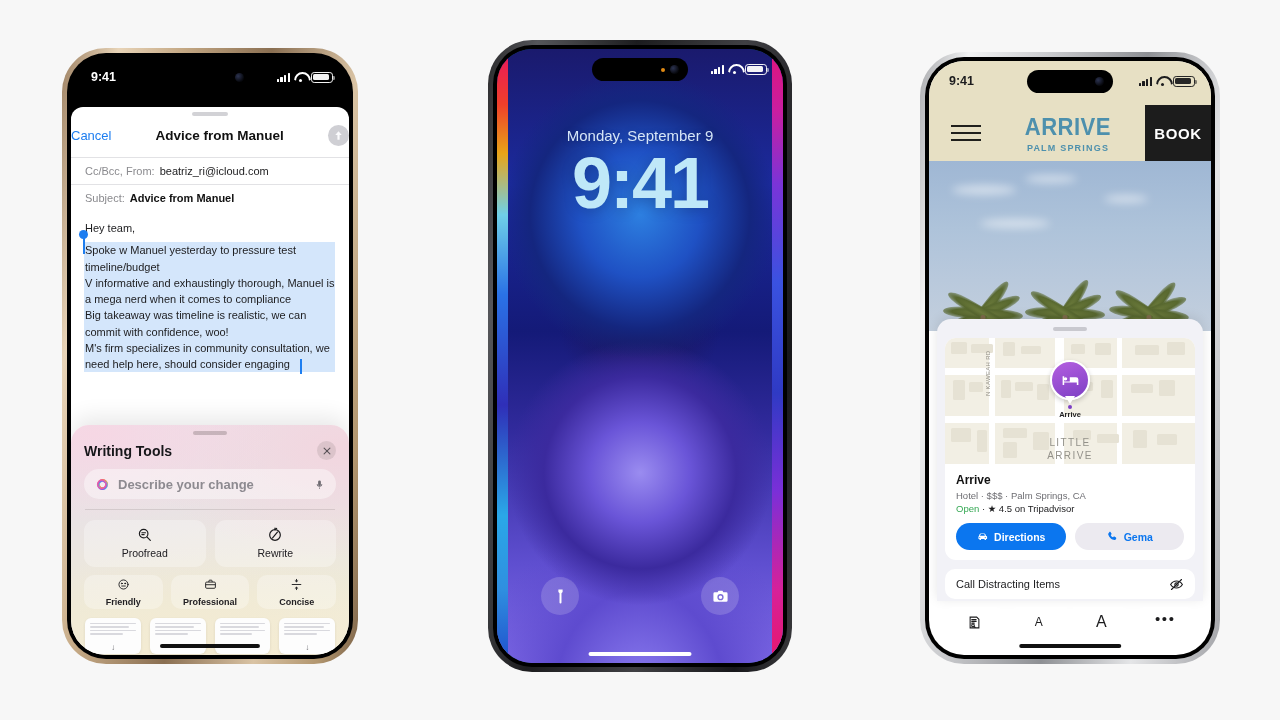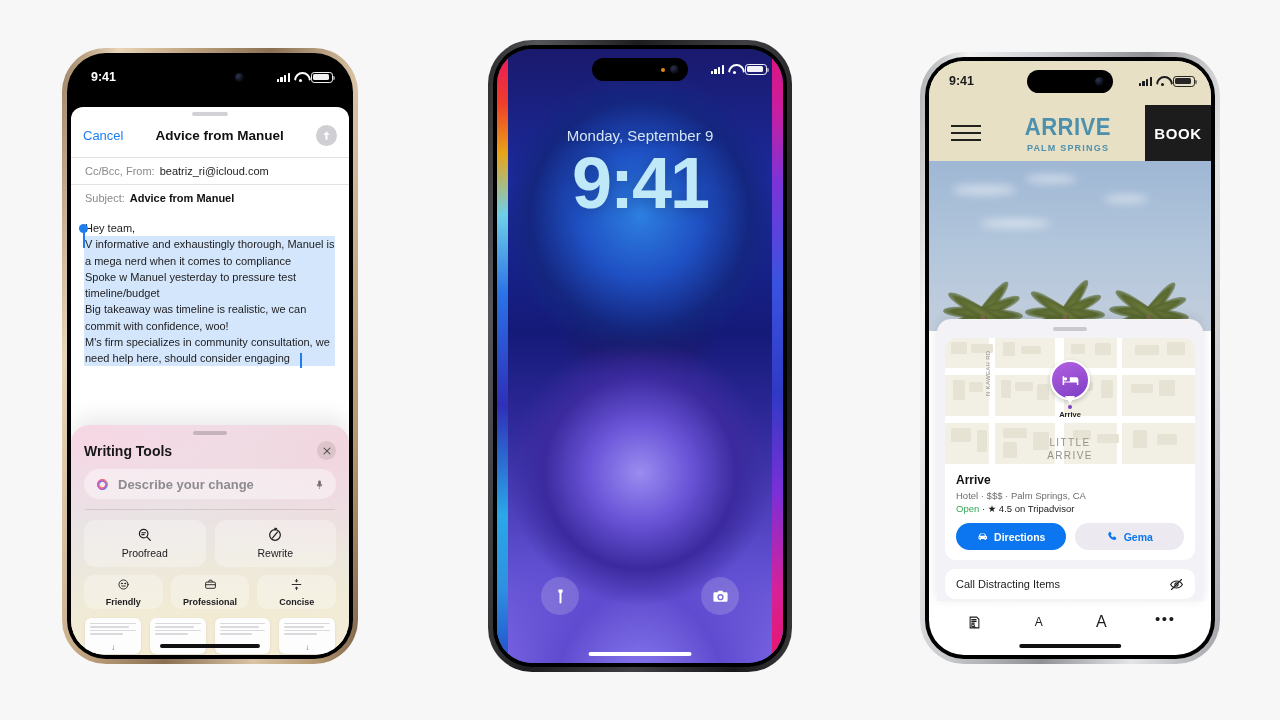--- a/index.html
+++ b/index.html
@@ -96,37 +96,37 @@
   #phone1 { left: 62px; top: 48px; width: 296px; height: 616px; }
   #phone1 .screen { background: #000; }
   .mail-sheet {
     position: absolute; top: 50px; left: 0; right: 0; bottom: 0;
     background: #fff; border-radius: 12px 12px 0 0;
     display: flex; flex-direction: column;
   }
   .sheet-grabber { width: 36px; height: 4px; border-radius:3px; background:#d2d2d6;
                    margin: 5px auto 0; }
   .mail-nav { display:flex; align-items:center; justify-content:space-between;
-              padding: 9px 12px 11px; }
+              padding: 9px 0 11px; }
   .mail-cancel { color:#1e7ef0; font-size: 13px; }
   .mail-title { font-size: 13.5px; font-weight: bold; color:#111; }
   .send-btn { width: 21px; height: 21px; border-radius:50%; background:#cfcfd4;
               display:flex; align-items:center; justify-content:center; }
   .send-btn svg { width: 13px; height: 13px; fill:#fbfbfd; }
 
   .mail-row { display:flex; align-items:baseline; gap:5px; padding: 7px 14px 7px;
               border-top: .7px solid #e2e2e5; font-size:11px; }
   .mail-row .lbl { color:#8a8a8e; }
   .mail-row .recips { color:#1e7ef0; }
   .mail-row .val { color:#1c1c1e; }
   .mail-row .val-b { color:#111; font-weight:bold; }
 
   .mail-body { position:relative; padding: 9px 14px 0; font-size:11px; line-height:1.48; color:#1c1c1e;
                flex:1; overflow:hidden; }
-  .mail-body p { }
+  .mail-body p { margin-bottom: 6px; }
   .sel-block { background:#d4e6fb; position:relative; padding-left:1px; margin-left:-1px;}
   .sel-block .caret-start {
     position:absolute; left:-1px; top:-4px; width:2px; height:16px; background:#1e7ef0;
   }
   .sel-block .knob-start {
     position:absolute; left:-5px; top:-12px; width:9px; height:9px; border-radius:50%; background:#1e7ef0;
   }
   .sel-block .caret-end {
     position:absolute; right:33px; bottom:-2px; width:2px; height:15px; background:#1e7ef0;
   }
@@ -342,22 +342,22 @@
           <div class="mail-row">
             <span class="lbl">Subject:</span>
             <span class="val-b">Advice from Manuel</span>
           </div>
 
           <div class="mail-body">
             <p>Hey team,</p>
             <div class="sel-block">
               <span class="knob-start"></span>
               <span class="caret-start"></span>
+              <div>Spoke w Manuel yesterday to pressure test timeline/budget</div>
               <div>V informative and exhaustingly thorough, Manuel is a mega nerd when it comes to compliance</div>
-              <div>Spoke w Manuel yesterday to pressure test timeline/budget</div>
               <div>Big takeaway was timeline is realistic, we can commit with confidence, woo!</div>
               <div>M's firm specializes in community consultation, we need help here, should consider engaging</div>
               <span class="caret-end"></span>
             </div>
           </div>
 
           <div class="wt-panel">
             <div class="wt-grab"></div>
             <div class="wt-head">
               <div class="wt-title">Writing Tools</div>

